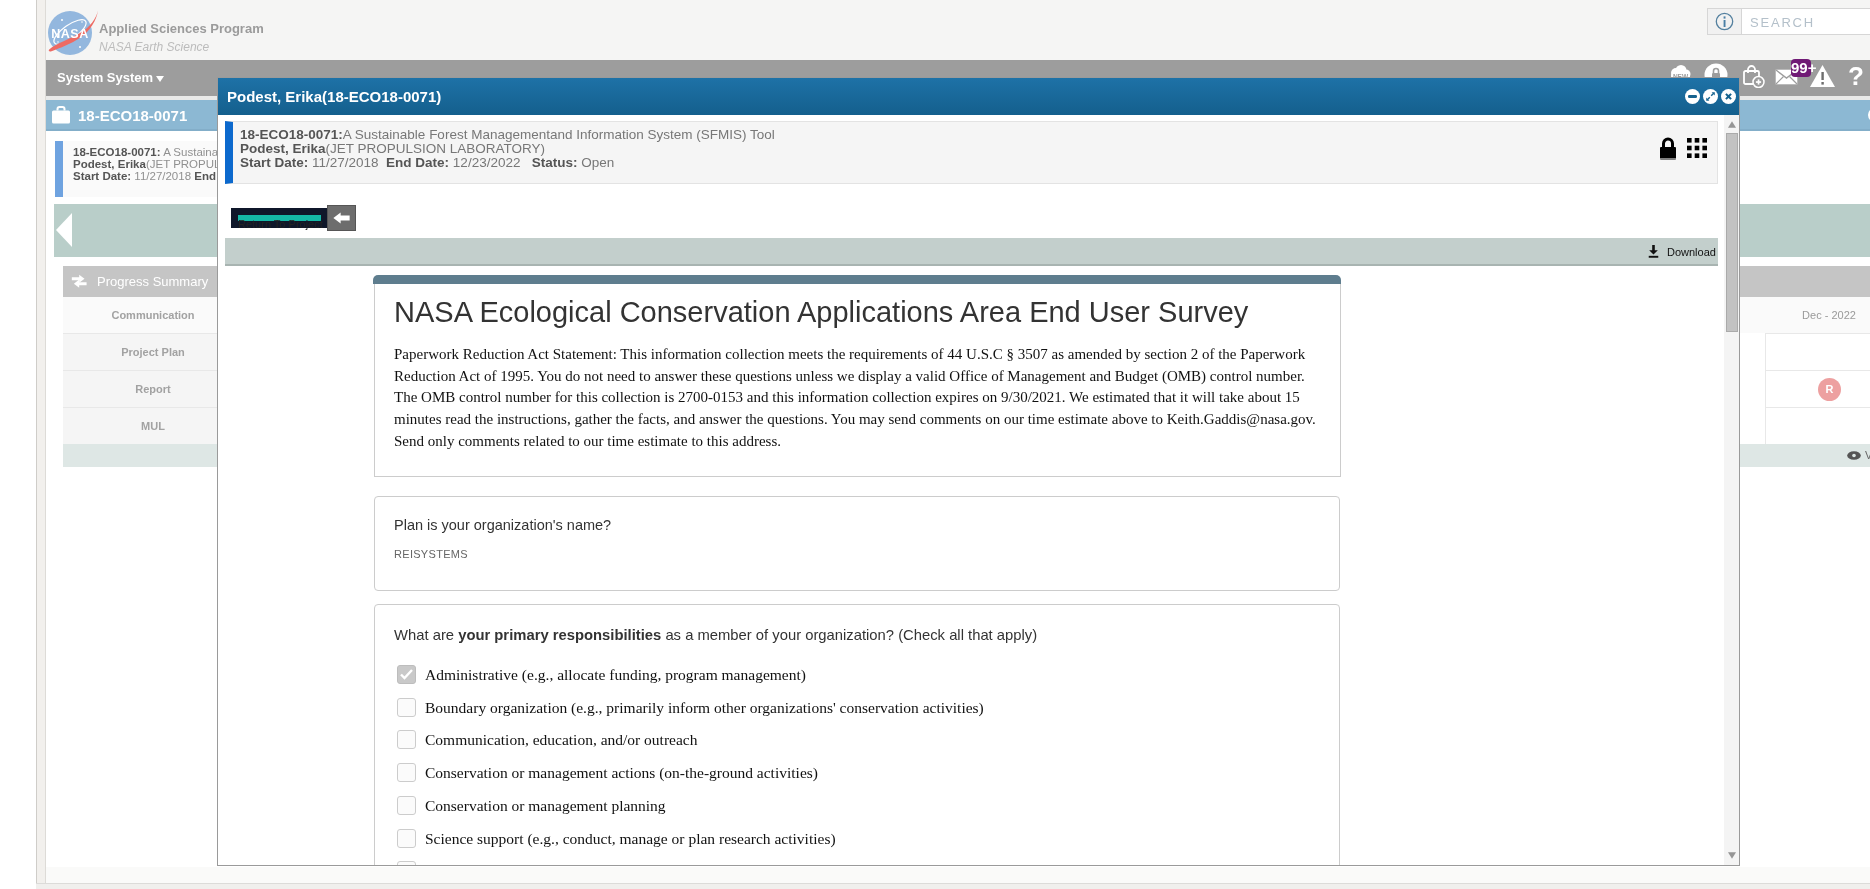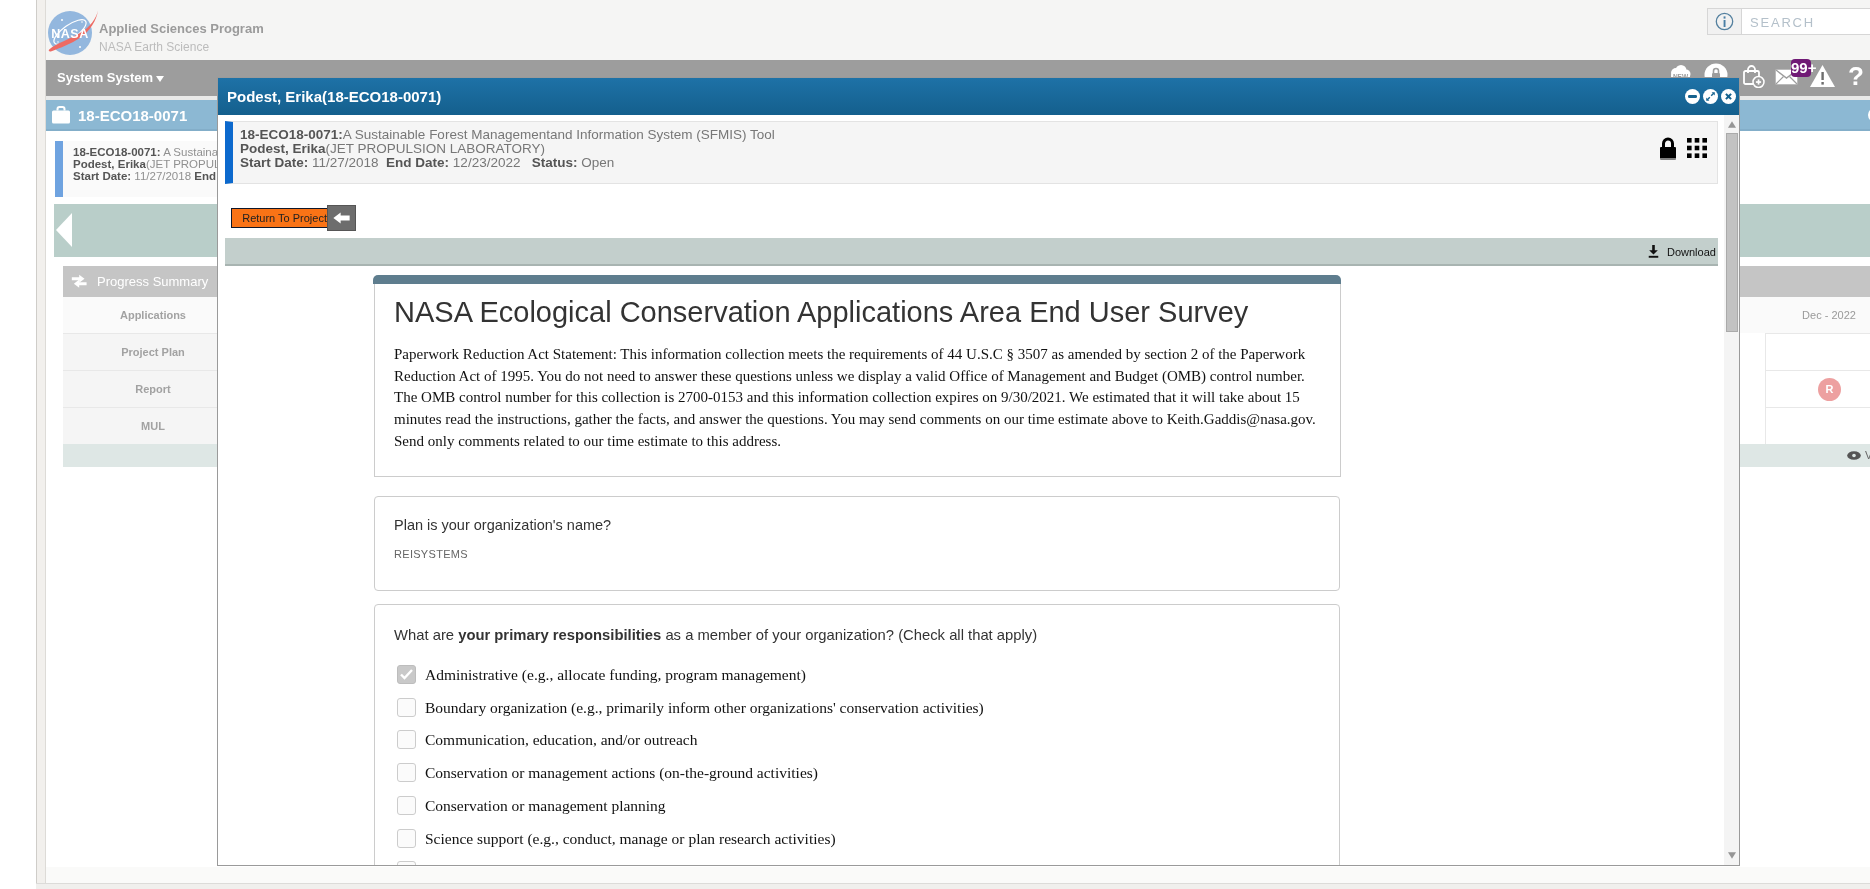--- a/index.html
+++ b/index.html
@@ -22,21 +22,21 @@
     <ellipse cx="24" cy="25" rx="19" ry="7" fill="none" stroke="#ffffff" stroke-width="1.2" transform="rotate(-35 24 25)"></ellipse>
     <circle cx="16" cy="13" r="1" fill="#fff"></circle>
       <circle cx="34" cy="40" r="1" fill="#fff"></circle>
     <circle cx="12" cy="35" r="0.8" fill="#fff"></circle>
       <circle cx="36" cy="15" r="0.8" fill="#fff"></circle>
     <path d="M52 3.5 C50 12 44 20 34 26 C23 32.5 10 36.5 3.2 42.5 C2 43.8 3.2 45 5.5 44.2 C14 41 25 37 34.5 30.5 C44 24 50.5 13.5 52 3.5 Z" fill="#ed6a63"></path>
     <text x="24" y="30.5" font-size="12.5" font-weight="bold" fill="#ffffff" text-anchor="middle" font-family="Liberation Sans" letter-spacing="0.5">NASA</text>
   </svg>
 
   <div class="abs" style="left:63px;top:21px;font-size:13px;font-weight:bold;color:#9b9b9b;">Applied Sciences Program</div>
-  <div class="abs" style="left:63px;top:40px;font-size:12px;color:#bcbcbc;">NASA Earth Science</div>
+  <div class="abs" style="left:63px;top:40px;font-size:12px;color:#bcbcbc;font-style:italic;">NASA Earth Science</div>
 
   <div class="abs" style="left:1671px;top:8px;width:35px;height:27px;background:#f1f1f1;border:1px solid #d6d6d6;"></div>
   <svg class="abs" style="left:1679px;top:12px;" width="19" height="19" viewBox="0 0 19 19">
     <circle cx="9.5" cy="9.5" r="8.2" fill="none" stroke="#54809f" stroke-width="1.3"></circle>
     <rect x="8.6" y="8" width="1.9" height="7" fill="#4a7fa5"></rect>
     <rect x="8.6" y="4.4" width="1.9" height="2.2" fill="#4a7fa5"></rect>
   </svg>
   <div class="abs" style="left:1706px;top:8px;width:132px;height:27px;background:#ffffff;border:1px solid #d6d6d6;border-left:none;"></div>
   <div class="abs" style="left:1714px;top:15px;font-size:13px;color:#b4c0ca;letter-spacing:1.8px;">SEARCH</div>
   <div class="abs" style="left:1838px;top:8px;width:32px;height:27px;background:#b2c365;"></div>
@@ -129,21 +129,21 @@
     <div class="abs" style="left:0;top:0;width:1830px;height:31px;background:#c5c5c5;"></div>
     <svg class="abs" style="left:8px;top:8px;" width="18" height="15" viewBox="0 0 18 15">
       <path d="M1 4 h9 v-3.2 l6.5 5 -6.5 5 v-3.2 h-9 z" fill="#fff" transform="scale(0.82)"></path>
       <path d="M17 11 h-9 v-3.2 l-6.5 5 6.5 5 v-3.2 h9 z" fill="#fff" transform="scale(0.82) translate(2,-1)"></path>
     </svg>
     <div class="abs" style="left:34px;top:8px;font-size:13px;font-weight:normal;color:#ffffff;">Progress Summary</div>
 
     <div class="abs" style="left:0;top:31px;width:1830px;height:147px;background:#ffffff;"></div>
     <div class="abs" style="left:0;top:31px;width:180px;height:147px;background:#f5f5f5;"></div>
     <div class="abs" style="left:0;top:31px;width:1830px;height:36px;background:#fafafa;"></div>
-    <div class="abs" style="left:0;top:31px;width:180px;height:36px;text-align:center;line-height:36px;font-size:11px;font-weight:bold;color:#a2a2a2;">Applications</div>
+    <div class="abs" style="left:0;top:31px;width:180px;height:36px;text-align:center;line-height:36px;font-size:11px;font-weight:bold;color:#a2a2a2;">Communication</div>
     <div class="abs" style="left:0;top:104px;width:180px;height:37px;text-align:center;line-height:37px;font-size:11px;font-weight:bold;color:#a2a2a2;border-top:1px solid #e8e8e8;">Report</div>
     <div class="abs" style="left:0;top:67px;width:180px;height:37px;text-align:center;line-height:37px;font-size:11px;font-weight:bold;color:#a2a2a2;border-top:1px solid #e8e8e8;">Project Plan</div>
     <div class="abs" style="left:0;top:141px;width:180px;height:37px;text-align:center;line-height:37px;font-size:11px;font-weight:bold;color:#a2a2a2;border-top:1px solid #e8e8e8;">MUL</div>
     <div class="abs" style="left:1702px;top:31px;width:1px;height:147px;background:#e8e8e8;"></div>
     <div class="abs" style="left:1702px;top:67px;width:128px;height:1px;background:#e8e8e8;"></div>
     <div class="abs" style="left:1702px;top:104px;width:128px;height:1px;background:#e8e8e8;"></div>
     <div class="abs" style="left:1702px;top:141px;width:128px;height:1px;background:#e8e8e8;"></div>
     <div class="abs" style="left:1702px;top:31px;width:128px;height:36px;background:#fafafa;text-align:center;line-height:36px;font-size:11px;color:#9a9a9a;">Dec - 2022</div>
     <div class="abs" style="left:1755px;top:112px;width:23px;height:23px;border-radius:50%;background:#eda0a0;color:#fff;font-weight:bold;font-size:11px;text-align:center;line-height:23px;">R</div>
 
@@ -193,21 +193,21 @@
           <rect x="15.4" y="0" width="4.6" height="4.6"></rect>
         <rect x="0" y="7.7" width="4.6" height="4.6"></rect>
           <rect x="7.7" y="7.7" width="4.6" height="4.6"></rect>
           <rect x="15.4" y="7.7" width="4.6" height="4.6"></rect>
         <rect x="0" y="15.4" width="4.6" height="4.6"></rect>
           <rect x="7.7" y="15.4" width="4.6" height="4.6"></rect>
           <rect x="15.4" y="15.4" width="4.6" height="4.6"></rect>
       </g>
     </svg>
 
-    <div class="abs" style="left:13px;top:130px;width:97px;height:20px;background:#f97316;border:1px solid #0f172a;font-size:11px;color:#222;text-align:right;line-height:18px;white-space:nowrap;">Return To Project</div>
+    <div class="abs" style="left:13px;top:130px;width:97px;height:20px;background:#14b8a6;border:7px solid #0f172a;font-size:11px;color:#222;text-align:left;line-height:18px;white-space:nowrap;">Return To Project</div>
     <div class="abs" style="left:109px;top:127px;width:29px;height:26px;background:#6d6d6d;border:1px solid #555;"></div>
     <svg class="abs" style="left:115px;top:134px;" width="17" height="12" viewBox="0 0 19 14">
       <path d="M0 7 L8.5 0.5 V4.2 H19 V9.8 H8.5 V13.5 Z" fill="#fff"></path>
     </svg>
 
     <div class="abs" style="left:7px;top:160px;width:1493px;height:28px;background:#c3cfcc;border-bottom:2px solid #a8b4b1;"></div>
     <svg class="abs" style="left:1429px;top:167px;" width="13" height="13" viewBox="0 0 15 15">
       <path d="M6 0 h3 v6 h3.5 L7.5 11 L2.5 6 H6 Z" fill="#111"></path>
       <rect x="2" y="12.5" width="11" height="2.2" fill="#111"></rect>
     </svg>

